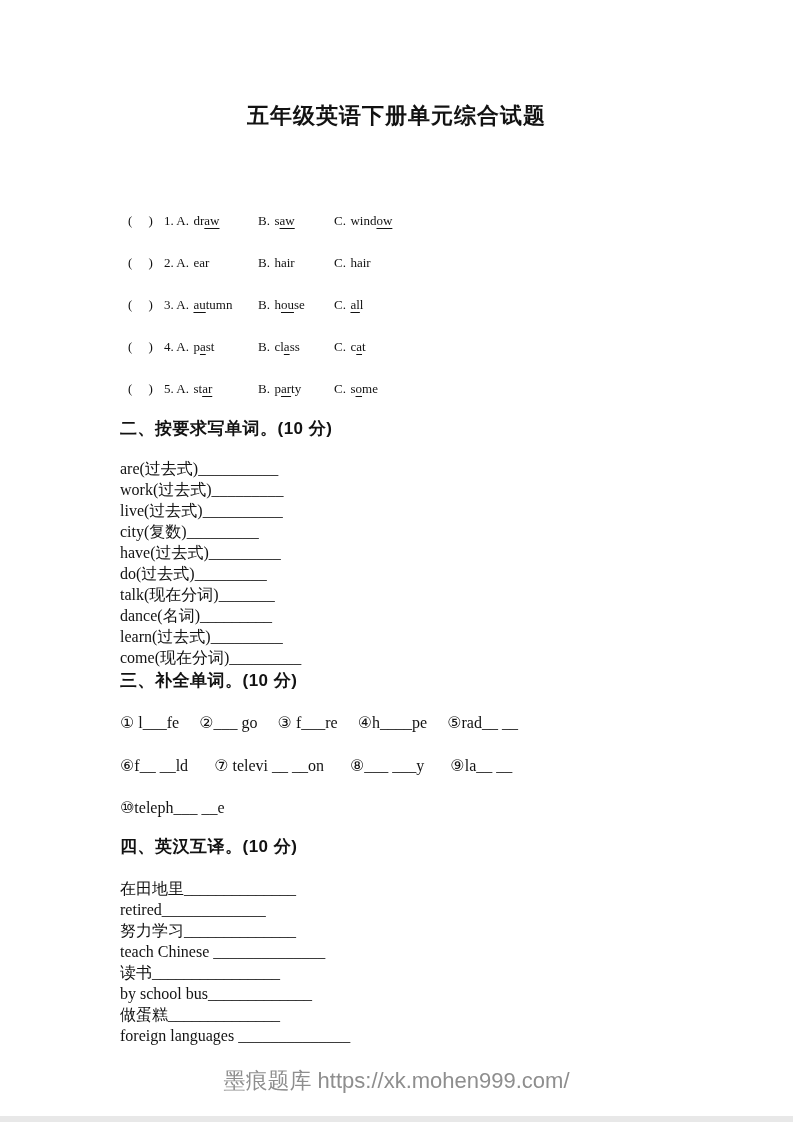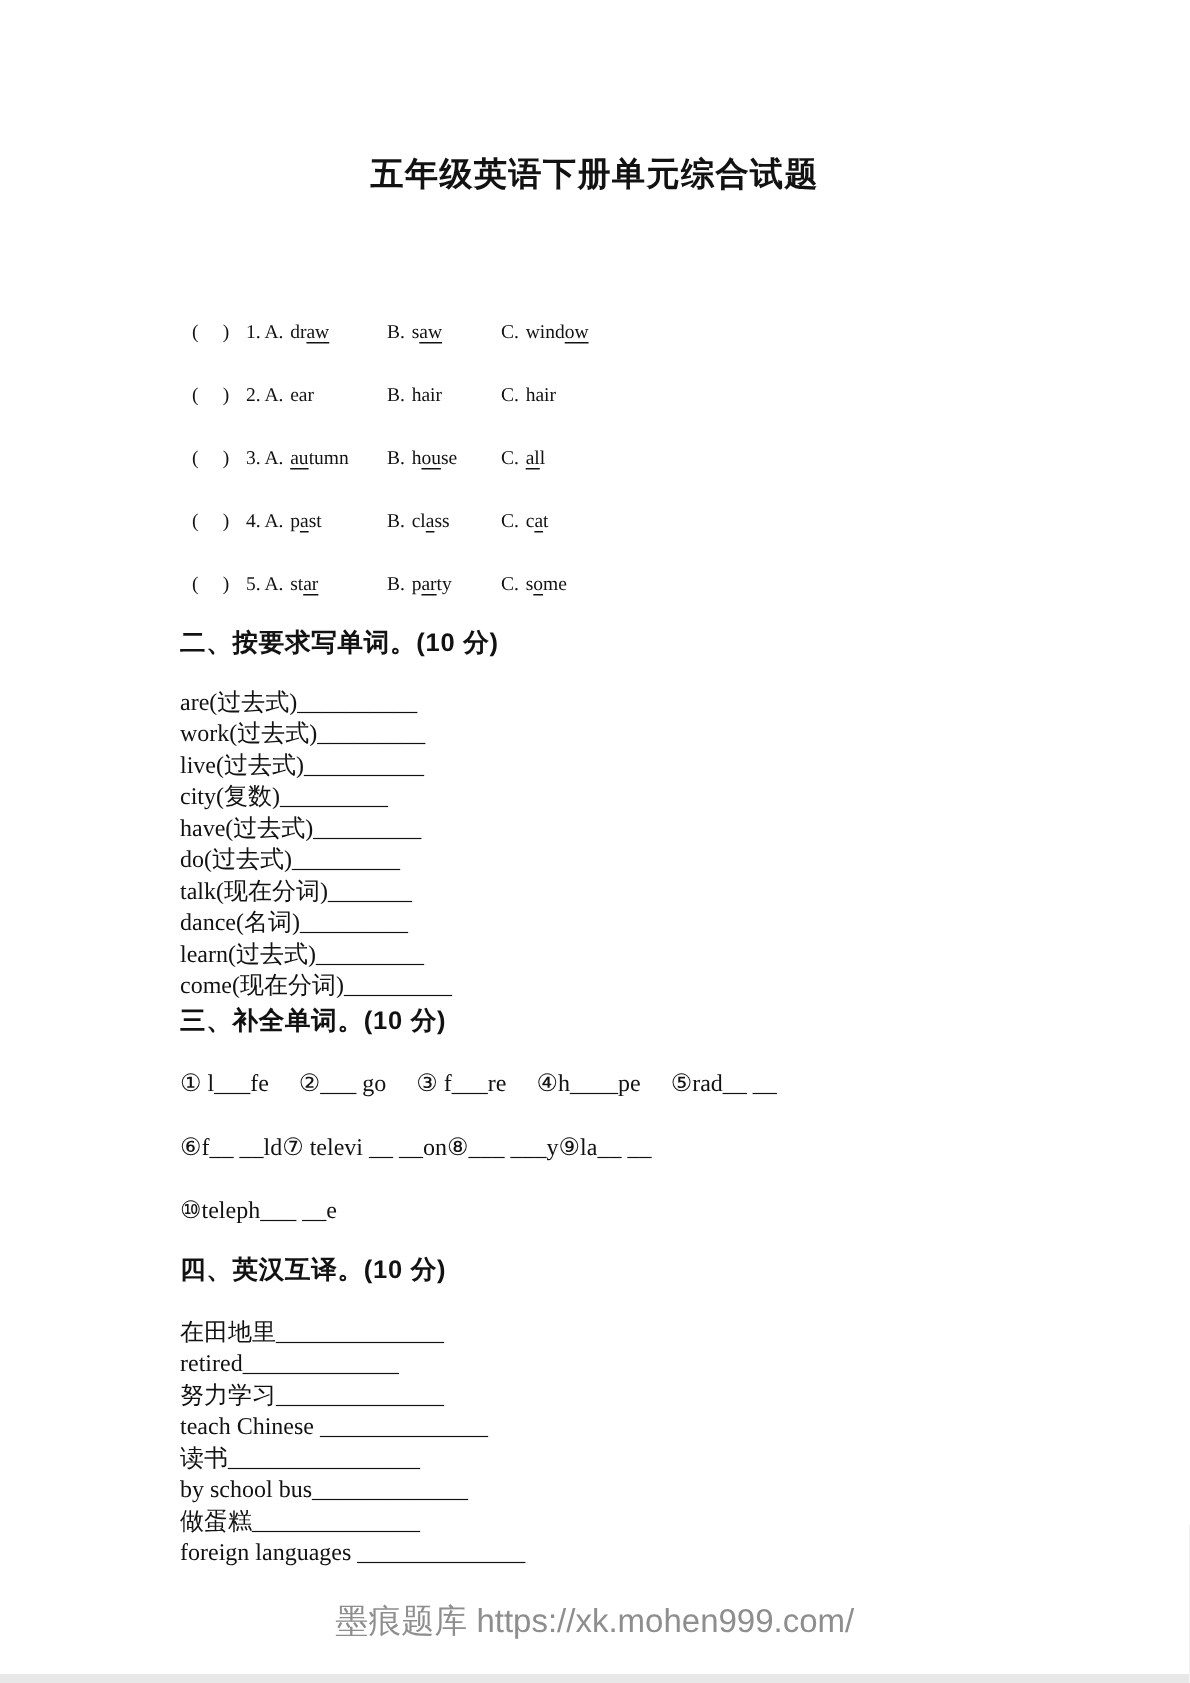--- a/index.html
+++ b/index.html
@@ -34,21 +34,21 @@
   .opt-b { min-width:76px; }
   .lbl { margin-right:0.35em; }
   .u { text-decoration:underline; text-underline-offset:3px; }
   
   .cols { display:flex;flex-direction:column; }
   .cell-left { flex:none; width:200px; }
   .cell-right { flex:none; }
   
   .wrow { display:flex; }
   .wrow-1 { gap:20px; }
-  .wrow-2 { }
+  .wrow-2 { gap:26px; }
   .witem { white-space:pre; font-family:"Liberation Serif","DejaVu Sans",serif; }
   .footer {
     position:absolute; top:1066px; left:0; width:100%;
     text-align:center;
     font-family:"Liberation Sans","DejaVu Sans",sans-serif;
     font-size:22px; color:#8e8e8e;
   }
 </style>
 </head>
 <body>

